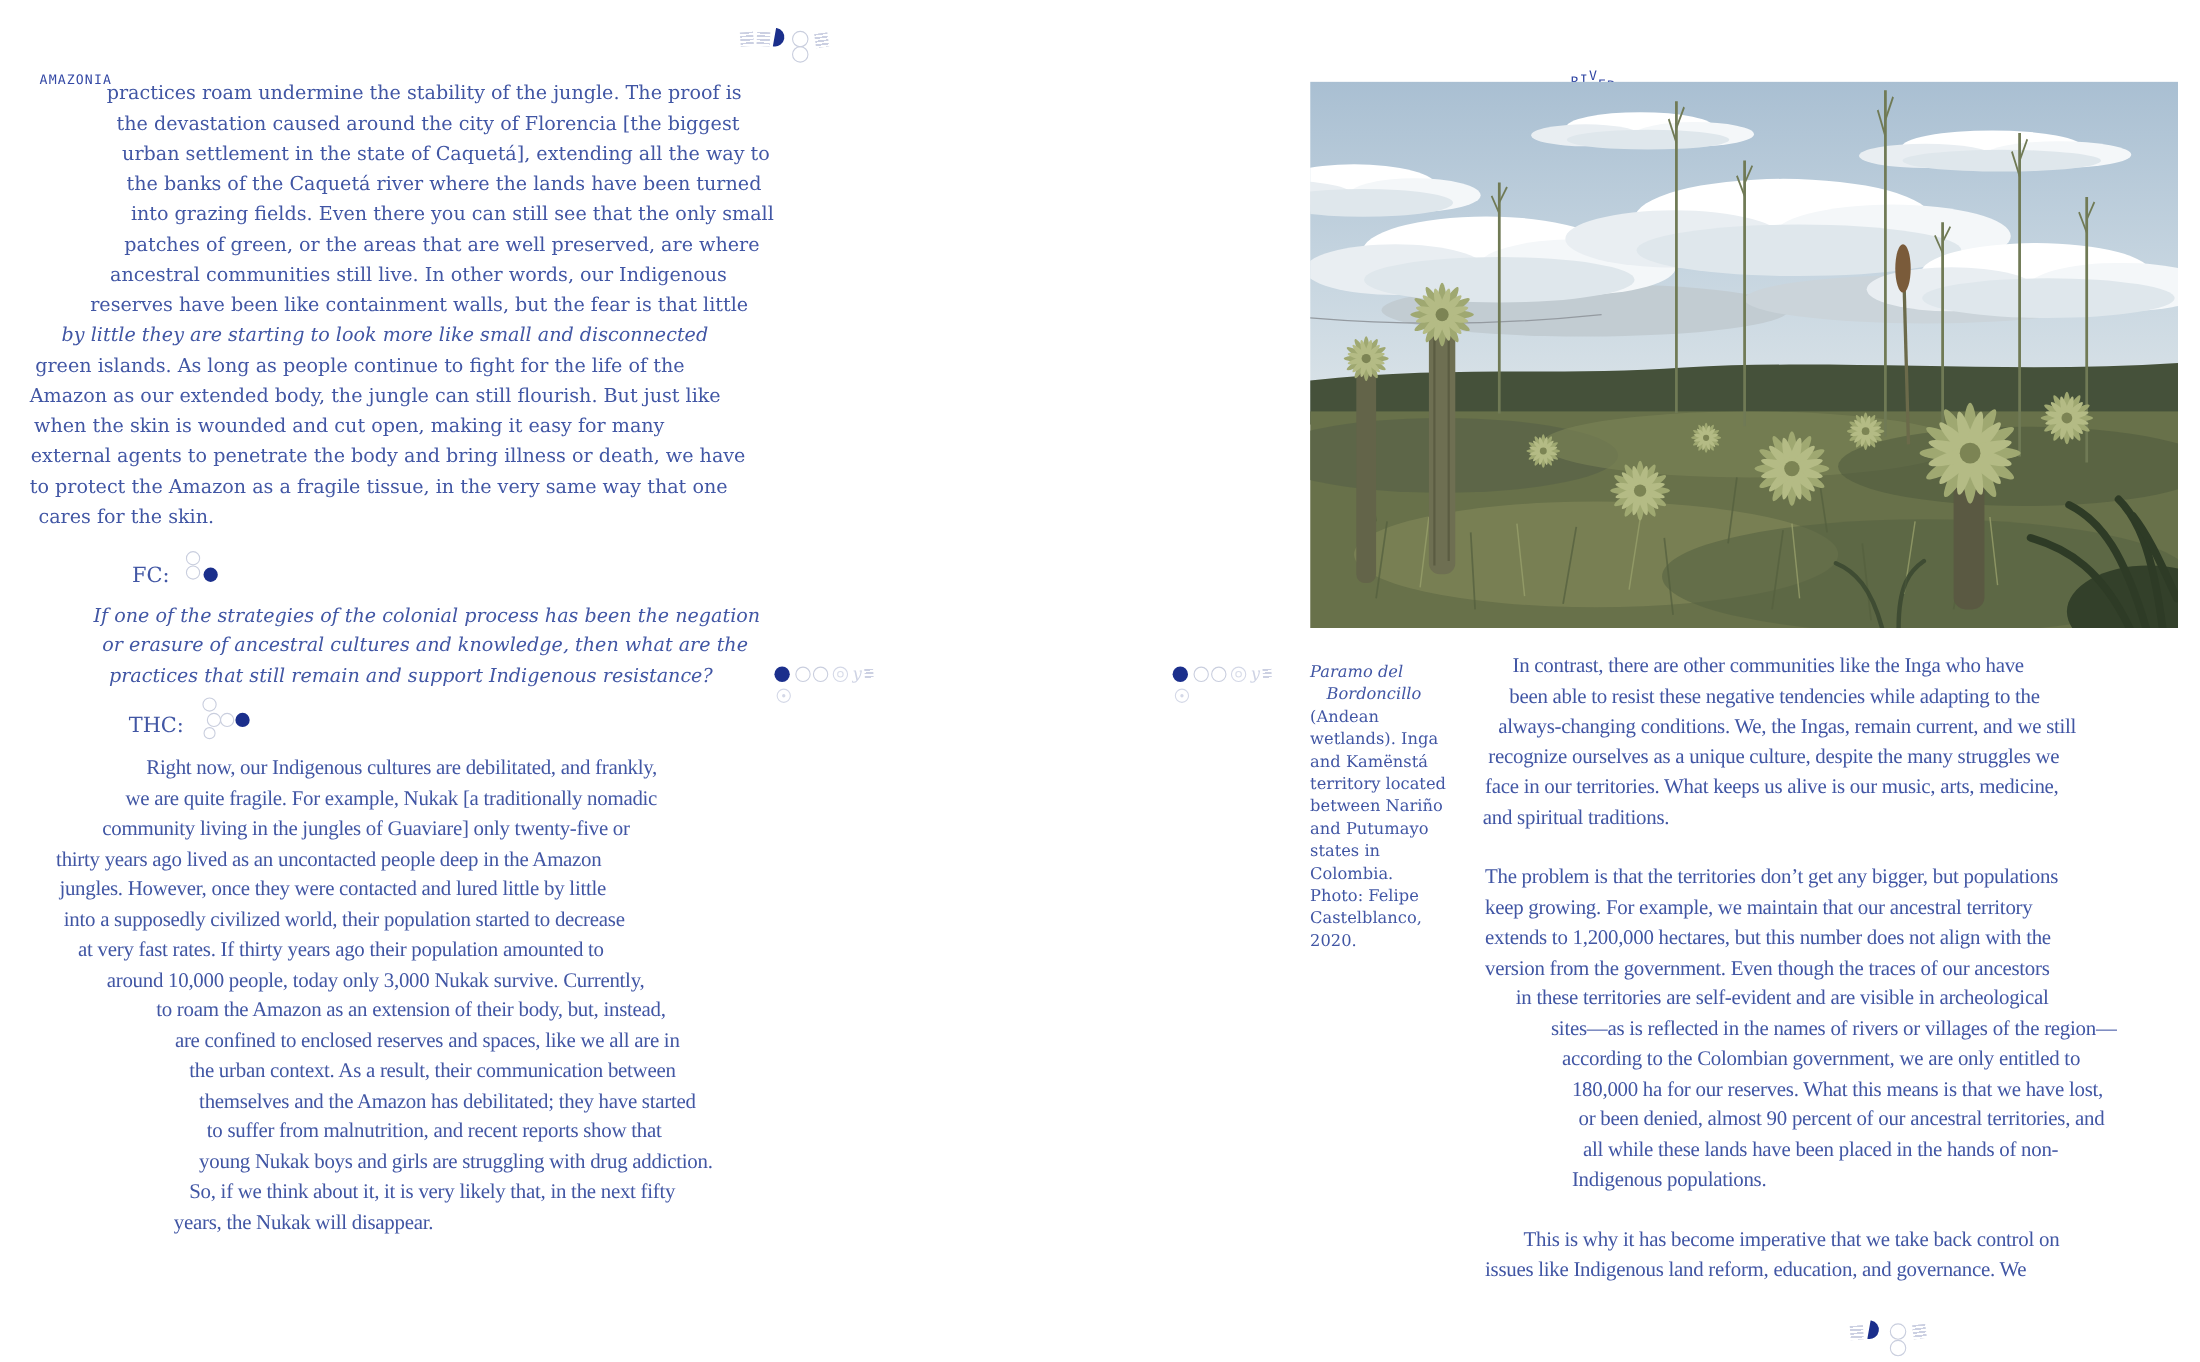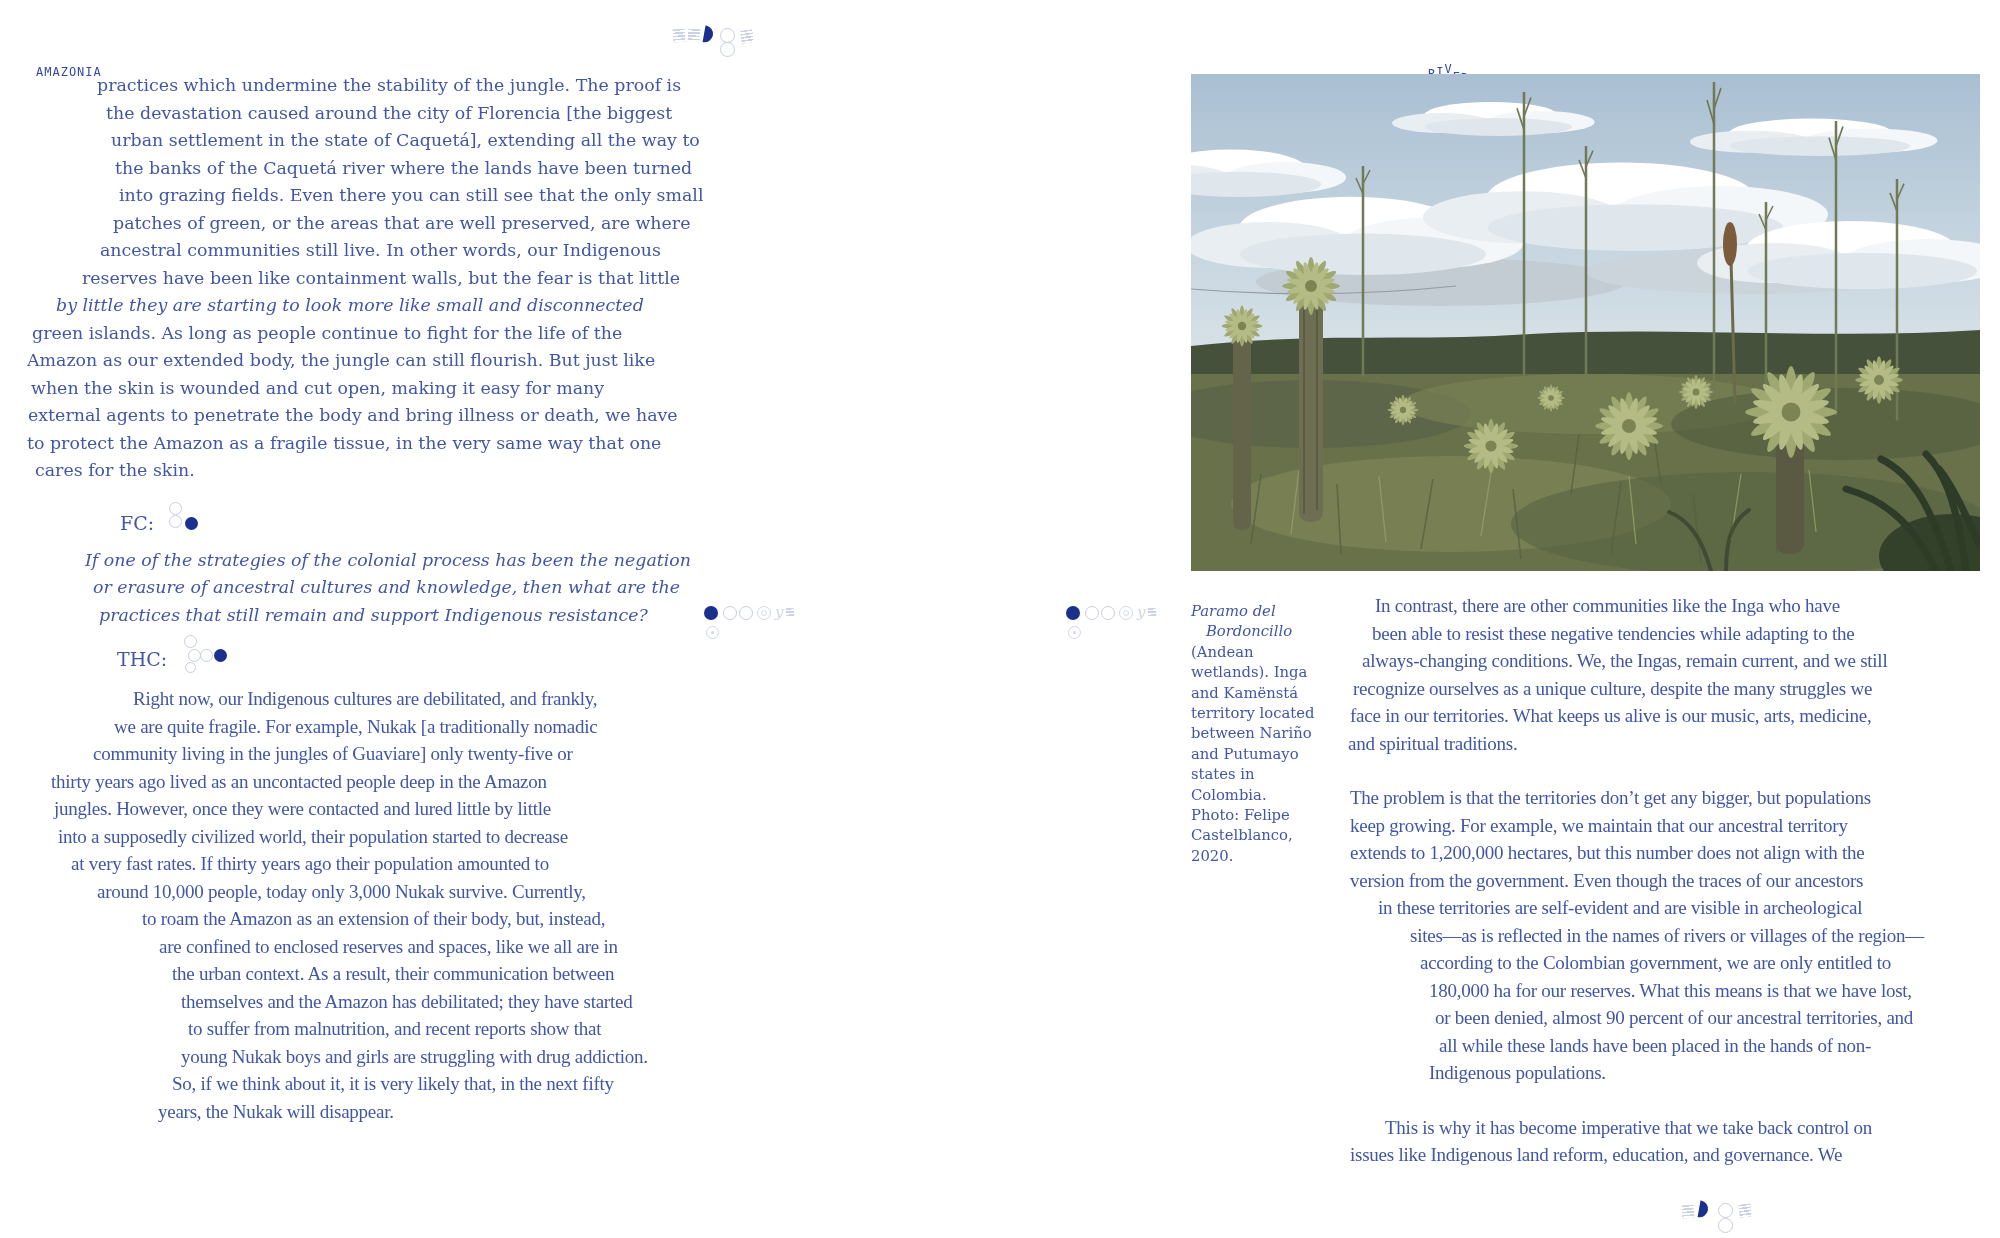--- a/index.html
+++ b/index.html
@@ -55,21 +55,21 @@
   <i class="stamp" style="left:0px;top:5px;"></i>
   <i class="stamp" style="left:15px;top:5px;transform:rotate(3deg);"></i>
   <i class="halfmoon" style="left:31px;top:2px;"></i>
   <i class="doto" style="left:47px;top:4px;width:15px;height:15px;"></i>
   <i class="doto" style="left:47px;top:18px;width:15px;height:15px;"></i>
   <i class="stamp" style="left:68px;top:6px;transform:rotate(-8deg);"></i>
 </div>
 
 <div class="abs" style="left:27px;top:72px;">
   <div class="serifwide">
-      <div class="tline" style="margin-left: 70px;">practices which undermine the stability of the jungle. The proof is</div>
+      <div class="tline" style="margin-left: 70px;">practices roam undermine the stability of the jungle. The proof is</div>
       <div class="tline" style="margin-left: 79px;">the devastation caused around the city of Florencia [the biggest</div>
       <div class="tline" style="margin-left: 84px;">urban settlement in the state of Caquetá], extending all the way to</div>
       <div class="tline" style="margin-left: 88px;">the banks of the Caquetá river where the lands have been turned</div>
       <div class="tline" style="margin-left: 92px;">into grazing fields. Even there you can still see that the only small</div>
       <div class="tline" style="margin-left: 86px;">patches of green, or the areas that are well preserved, are where</div>
       <div class="tline" style="margin-left: 73px;">ancestral communities still live. In other words, our Indigenous</div>
       <div class="tline" style="margin-left: 55px;">reserves have been like containment walls, but the fear is that little</div>
       <div class="tline" style="margin-left: 29px; font-style: italic;">by little they are starting to look more like small and disconnected</div>
       <div class="tline" style="margin-left: 5px;">green islands. As long as people continue to fight for the life of the</div>
       <div class="tline" style="margin-left: 0px;">Amazon as our extended body, the jungle can still flourish. But just like</div>

